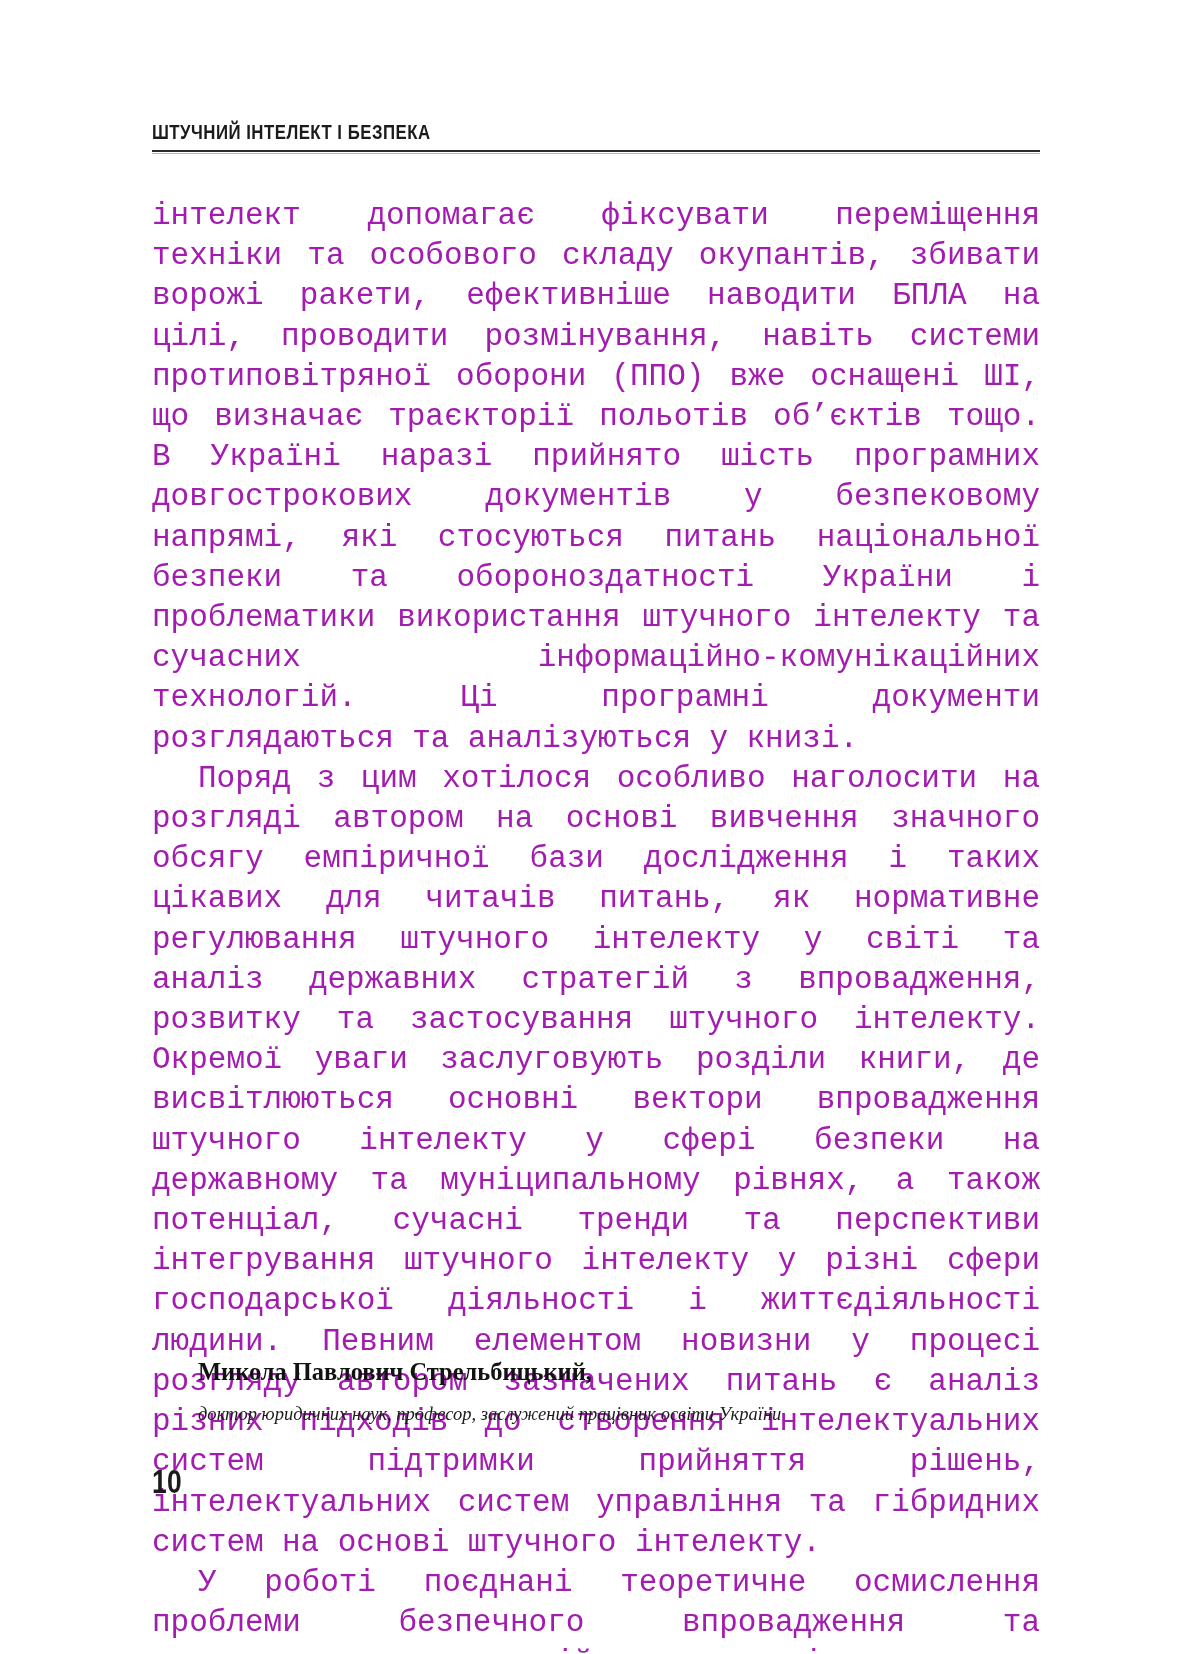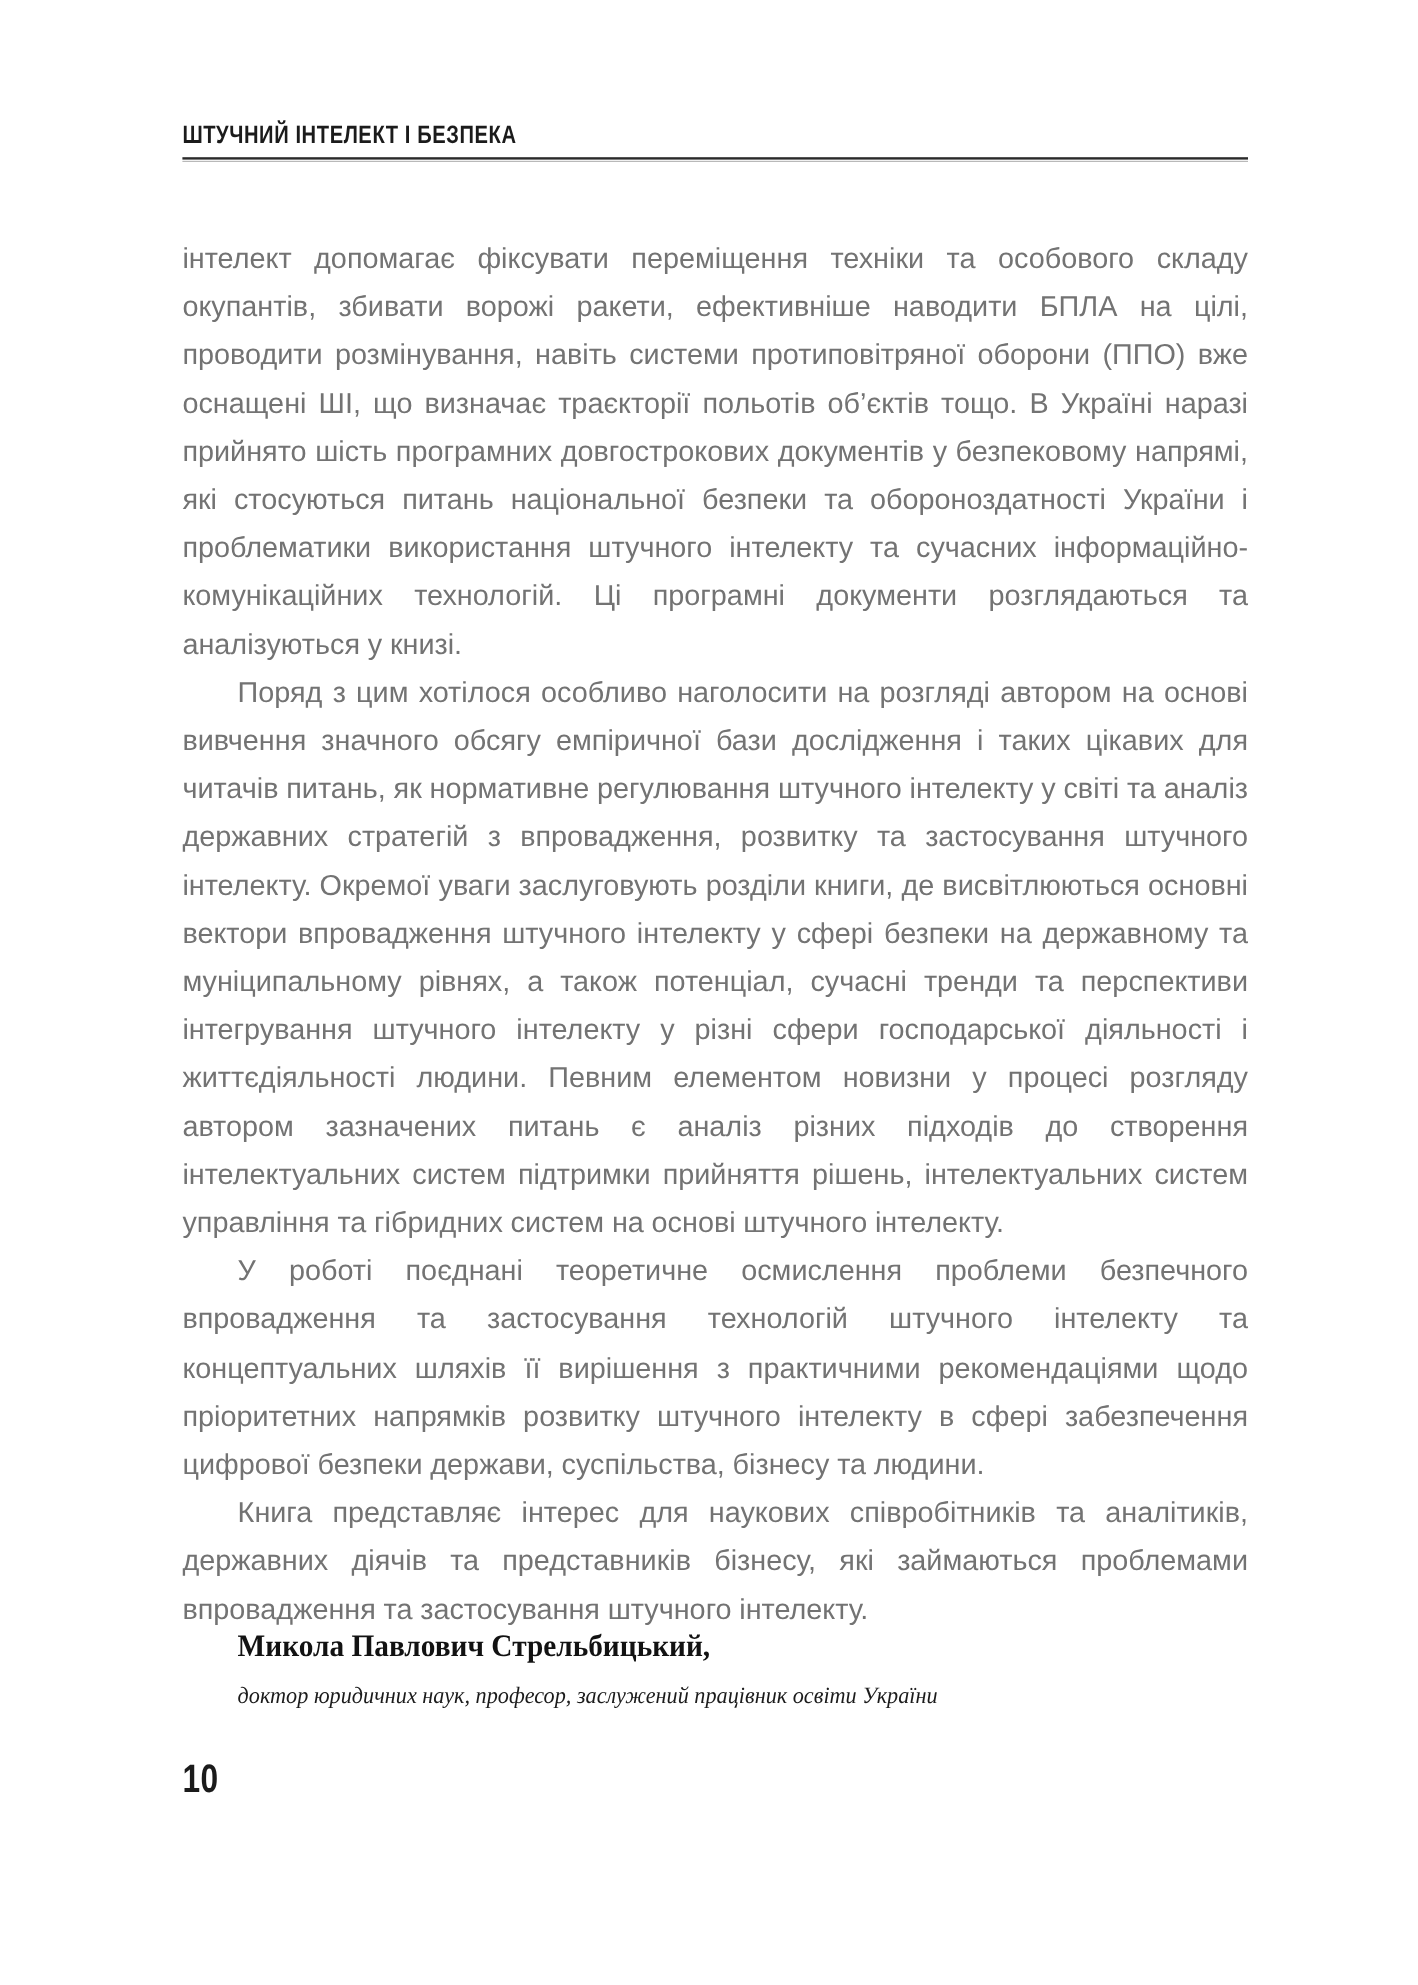--- a/index.html
+++ b/index.html
@@ -15,21 +15,21 @@
     height: 1654px;
     background: #ffffff;
     overflow: hidden;
     box-sizing: border-box;
   }
 
   
   .running-head {
     position: absolute;
     left: 152px;
-    top: 101px;
+    top: 120px;
     width: 888px;
   }
 
   .running-head-title {
     font-family: "Liberation Sans", sans-serif;
     font-weight: bold;
     font-size: 21px;
     letter-spacing: 0.6px;
     color: #1b1b1b;
     text-transform: uppercase;
@@ -50,24 +50,24 @@
 
   
   .body-column {
     position: absolute;
     left: 152px;
     top: 196px;
     width: 888px;
   }
 
   .para {
-    font-family: Liberation Sans, sans-serif;
-    font-size: 24px;
+    font-family: Liberation Mono, monospace;
+    font-size: 31px;
     line-height: 40.2px;
-    color: #737373;
+    color: #a21caf;
     text-align: justify;
     text-align-last: left;
     margin: 0;
     word-spacing: -0.2px;
     hyphens: manual;
   }
 
   .para + .para {
     text-indent: 46px;
   }

